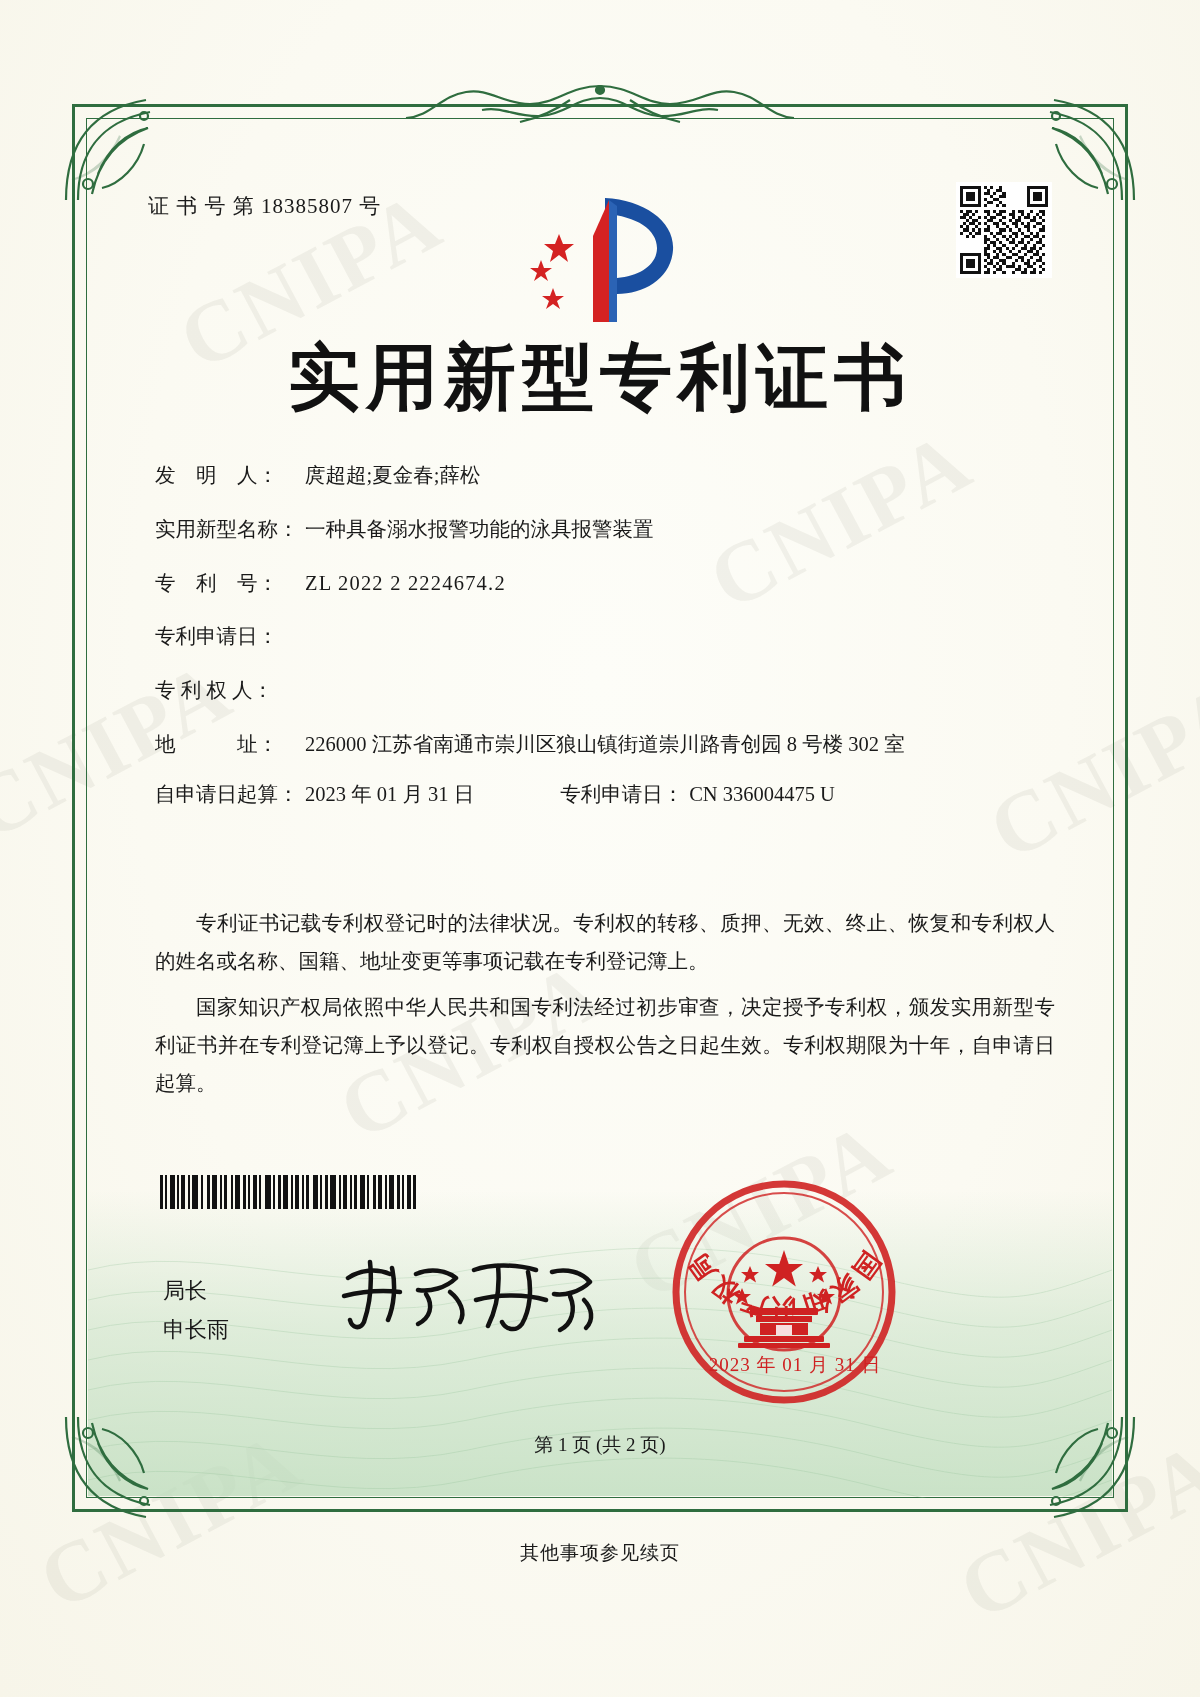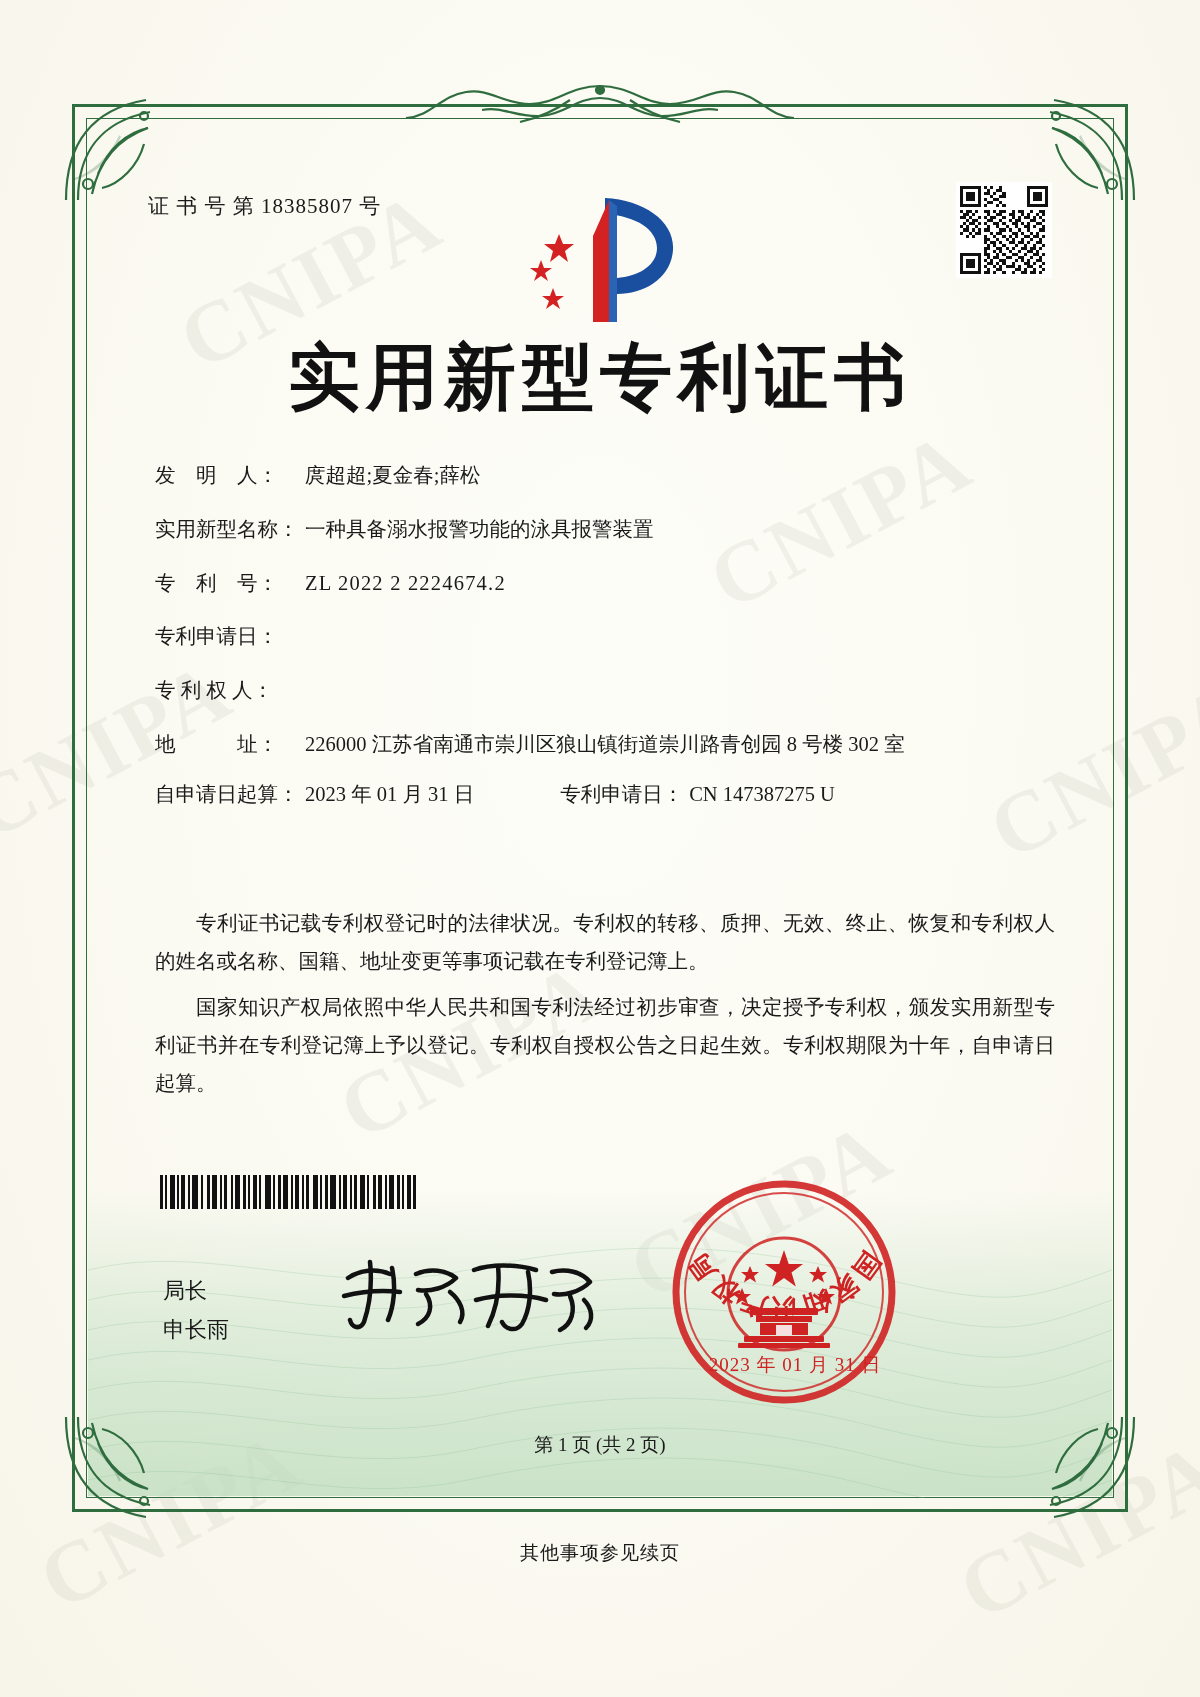--- a/index.html
+++ b/index.html
@@ -627,21 +627,21 @@
       </div>
       <div class="field-row" style="margin-bottom:18px;">
         <div class="f-label">地　　　址：</div>
         <div class="f-value" style="max-width:690px;">226000 江苏省南通市崇川区狼山镇街道崇川路青创园 8 号楼 302 室</div>
       </div>
 
       <div class="row-inline">
         <div class="inline-label">自申请日起算：</div>
         <div class="inline-val">2023 年 01 月 31 日</div>
         <div class="inline-label2">专利申请日：</div>
-        <div style="margin-left:6px;">CN 147387275 U</div>
+        <div style="margin-left:6px;">CN 336004475 U</div>
       </div>
     </div>
 
     <div class="paragraphs">
       <p>专利证书记载专利权登记时的法律状况。专利权的转移、质押、无效、终止、恢复和专利权人的姓名或名称、国籍、地址变更等事项记载在专利登记簿上。</p>
       <p>国家知识产权局依照中华人民共和国专利法经过初步审查，决定授予专利权，颁发实用新型专利证书并在专利登记簿上予以登记。专利权自授权公告之日起生效。专利权期限为十年，自申请日起算。</p>
     </div>
 
     <div class="barcode">
       <i style="width:3px"></i>

